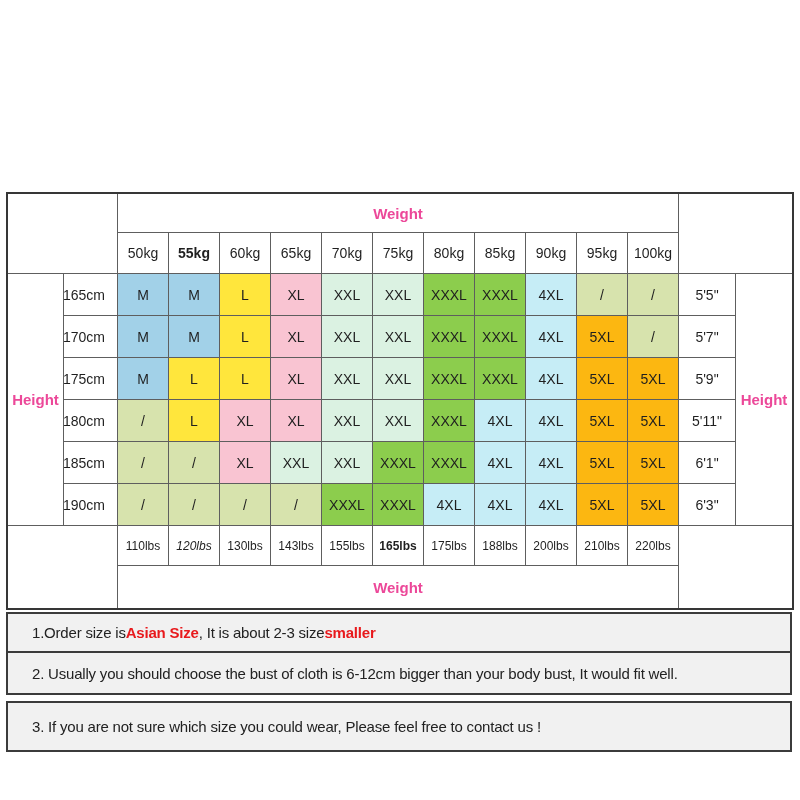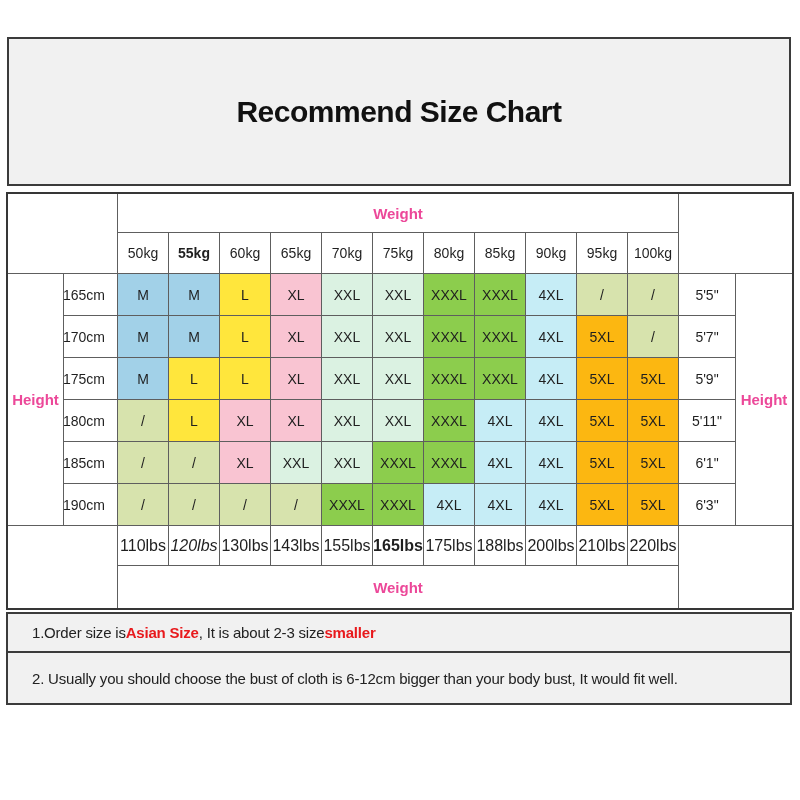--- a/index.html
+++ b/index.html
@@ -15,40 +15,37 @@
   
   .size-grid{position:absolute;left:6px;top:192px;width:788px;height:418px;
              box-sizing:border-box;border:2px solid #363636;background:#5e5e5e;
              display:grid;gap:1px;
              grid-template-columns:55px 53px repeat(11,50px) 56px 56px;
              grid-template-rows:38px 40px repeat(6,41px) 39px 42px;}
   .cell{background:#fff;display:flex;align-items:center;justify-content:center;
         font-size:14px;overflow:hidden;white-space:nowrap;}
   .cell.bold{font-weight:bold;font-size:15px;color:#ec4899;}
   .cell.cm{justify-content:flex-end;padding-right:12px;box-sizing:border-box;}
-  .cell.lbs{font-size:16px;}
+  .cell.lbs{font-size:12px;}
 
   
   .note{position:absolute;left:6px;width:786px;box-sizing:border-box;
         background:#f1f1f1;border:2px solid #3b3b3b;
         display:flex;align-items:center;padding-left:24px;
         font-size:15px;letter-spacing:-0.2px;color:#222;}
   .note .red{color:#e8191c;font-weight:bold;}
   #note-0{top:612px;height:41px;}
-  #note-1{top:651px;height:54px;}
+  #note-1{top:651px;height:44px;}
   #note-2{top:701px;height:51px;}
 </style>
 </head>
 <body>
 
 <div id="page">
 
-  <div class="title-box">
-    <h1>Recommend Size Chart</h1>
-  </div>
 
   <div class="size-grid">
       <div class="cell" style="grid-area: 1 / 1 / 3 / 3;"></div>
       <div class="cell bold" style="grid-area: 1 / 3 / 2 / 14;">Weight</div>
       <div class="cell" style="grid-area: 1 / 14 / 3 / 16;"></div>
       <div class="cell" style="grid-area: 2 / 3 / 3 / 4;">50kg</div>
       <div class="cell" style="grid-area: 2 / 4 / 3 / 5; font-weight: bold;">55kg</div>
       <div class="cell" style="grid-area: 2 / 5 / 3 / 6;">60kg</div>
       <div class="cell" style="grid-area: 2 / 6 / 3 / 7;">65kg</div>
       <div class="cell" style="grid-area: 2 / 7 / 3 / 8;">70kg</div>
@@ -156,14 +153,17 @@
 
   <div class="note" id="note-0">
       <span>1.Order size is </span>
       <span class="red">Asian Size</span>
       <span>, It is about 2-3 size </span>
       <span class="red">smaller</span>
     </div>
   <div class="note" id="note-1">
       <span>2. Usually you should choose the bust of cloth is 6-12cm bigger than your body bust, It would fit well.</span>
     </div>
+  <div class="note" id="note-2">
+      <span>3. If you are not sure which size you could wear, Please feel free to contact us !</span>
+    </div>
 
 </div>
 
 </body></html>

